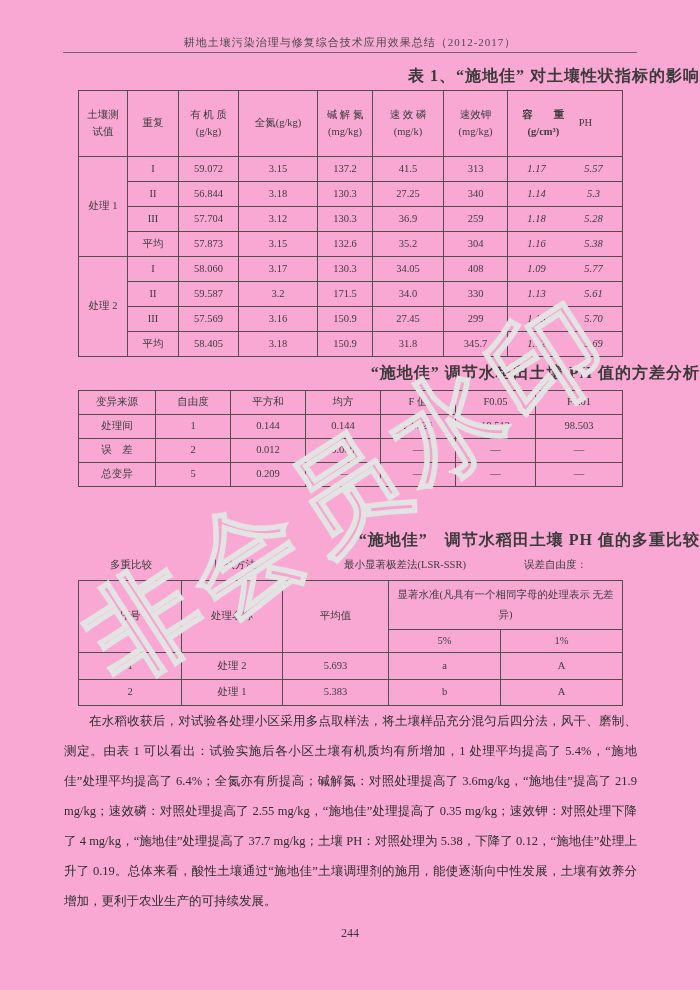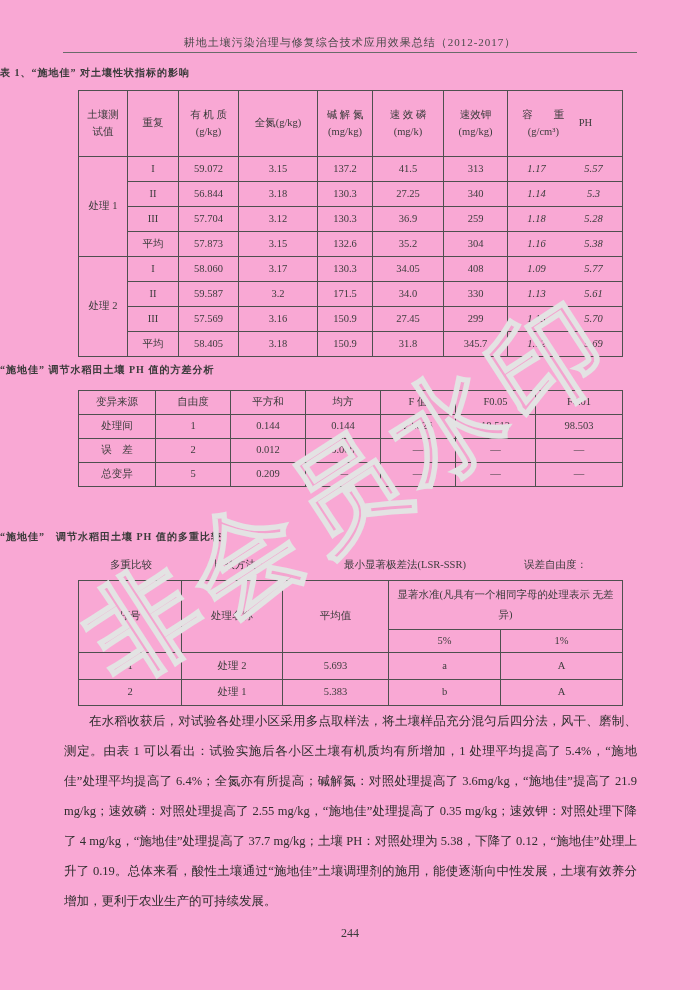--- a/index.html
+++ b/index.html
@@ -10,40 +10,40 @@
   }
   .doc-header {
     position:absolute; top:35px; left:0; width:100%;
     text-align:center; font-size:11px; letter-spacing:1px; color:#4a4a4a;
   }
   .header-rule {
     position:absolute; top:52px; left:63px; width:574px; height:0;
     border-top:1.3px solid #6a6a6a;
   }
   .tbl-title {
-    position:absolute; left:0; width:100%; text-align:left;
-    font-size:10px; font-weight:bold; color:#3a3a3a; letter-spacing:1px;
+    position:absolute; left:0; width:100%; text-align:right;
+    font-size:16px; font-weight:bold; color:#3a3a3a; letter-spacing:1px;
   }
   #t1-title { top:66px; }
   #t2-title { top:363px; }
   #t3-title { top:530px; }
 
   table.tbl { border-collapse:collapse; table-layout:fixed; position:absolute; background:transparent; }
   table.tbl td {
     border:1px solid #4f4f4f; text-align:center; vertical-align:middle;
     font-size:10.5px; color:#3c3c3c; padding:0 2px; line-height:1.55;
     white-space:pre-line; overflow:hidden;
   }
 
   #table1 { left:78px; top:90px; width:544px; }
   #table1 tr.hrow td { height:48px; }
   #table1 tr.drow td { height:24px; }
   .bulkhead { padding:0 !important; }
   .bulk-wrap { display:flex; align-items:center; width:100%; height:100%; }
-  .bulk-left { flex:0 0 62%; text-align:center; }
+  .bulk-left { flex:0 0 62%; text-align:center;font-weight:bold; }
   .bulk-ph { flex:1; text-align:left; }
   td.dual { padding:0 !important; }
   .dual-wrap { display:flex; width:100%; }
   .dual-wrap span { flex:1; text-align:center;font-style:italic; }
 
   #table2 { left:78px; top:390px; width:544px; }
   #table2 tr.hrow td { height:23px; }
   #table2 tr.drow td { height:23px; }
 
   #t3-meta { position:absolute; top:558px; left:0; width:700px; height:16px; font-size:10.5px; color:#3c3c3c;padding-left:38px; }

